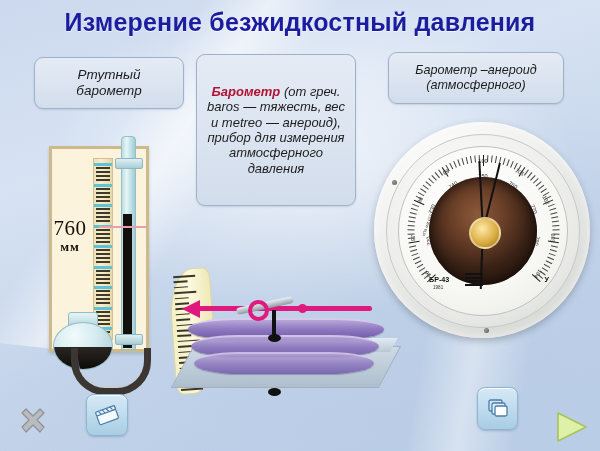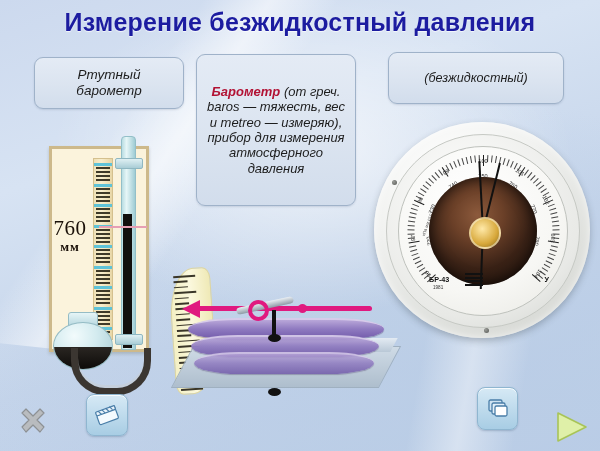--- a/index.html
+++ b/index.html
@@ -200,27 +200,28 @@
 
   <div class="box" id="box-left">
     <div class="inner">
       <div>Ртутный</div>
       <div>барометр</div>
     </div>
   </div>
 
   <div class="box" id="box-mid">
     <div class="inner">
-      <span class="kw">Барометр</span><span> (от греч. baros — тяжесть, вес и metreo — измеряю), прибор для измерения атмосферного давления</span>
+      <span class="kw">Барометр</span><span> (от греч. baros — тяжесть, вес и metreo — анероид), прибор для измерения атмосферного давления</span>
     </div>
   </div>
 
   <div class="box" id="box-right">
     <div class="inner">
-      <div>(безжидкостный)</div>
+      <div>Барометр –анероид</div>
+      <div>(атмосферного)</div>
     </div>
   </div>
 
   <div id="merc">
     <div class="m-frame"></div>
     <div class="m-scale" id="mscale">
         <div class="tick big" style="top: 4px;"></div>
         <div class="tick" style="top: 8.1px;"></div>
         <div class="tick" style="top: 12.2px;"></div>
         <div class="tick" style="top: 16.3px;"></div>

